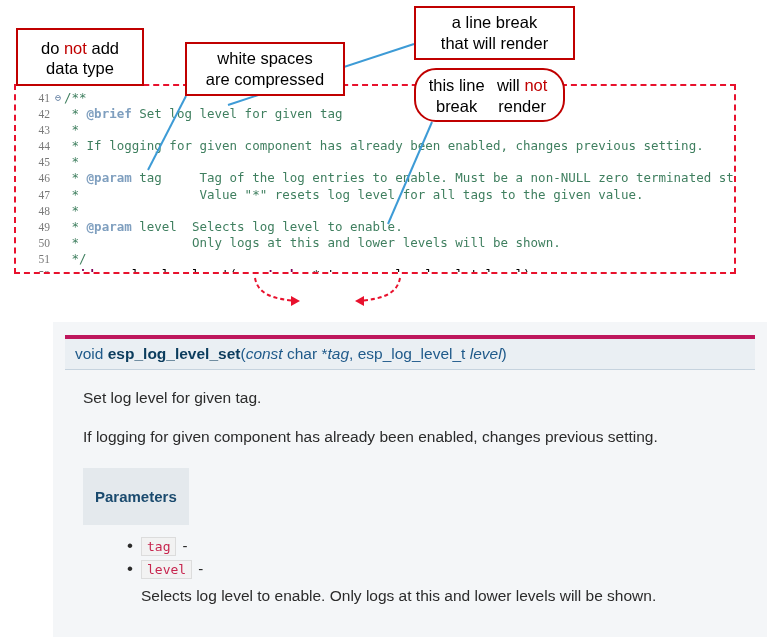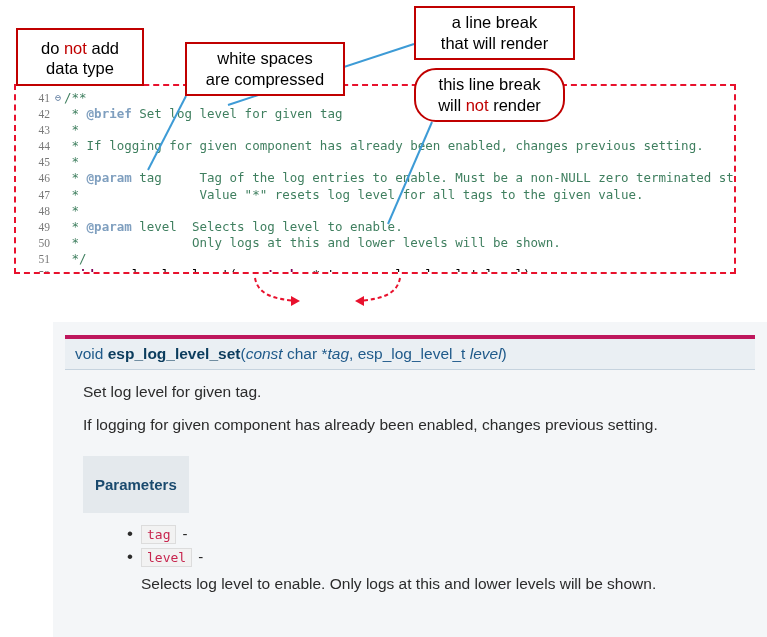--- a/index.html
+++ b/index.html
@@ -59,21 +59,21 @@
     display: flex;
     flex-direction: column;
     justify-content: center;
   }
   #callout-linebreak-norender {
     left: 414px;
     top: 68px;
     width: 151px;
     height: 54px;
     display: flex;
-    flex-direction: column;
+    flex-direction: row;
     justify-content: center;
     border-radius: 22px;
   }
 
   
   #leader-lines {
     position: absolute;
     left: 0;
     top: 0;
     width: 767px;
@@ -181,21 +181,21 @@
     white-space: nowrap;
   }
   #doc-signature .fn {
     font-weight: bold;
     color: #0b3c5d;
   }
   #doc-signature .em {
     font-style: italic;
   }
   .doc-para {
-    margin: 12px 30px 0 30px;
+    margin: 18px 30px 0 30px;
     font-size: 15.5px;
     color: #2b2b2b;
     line-height: 1.35;
   }
   #params-header {
     display: inline-block;
     margin: 20px 0 0 30px;
     background: #e4e9ed;
     padding: 20px 12px;
     font-size: 15px;

